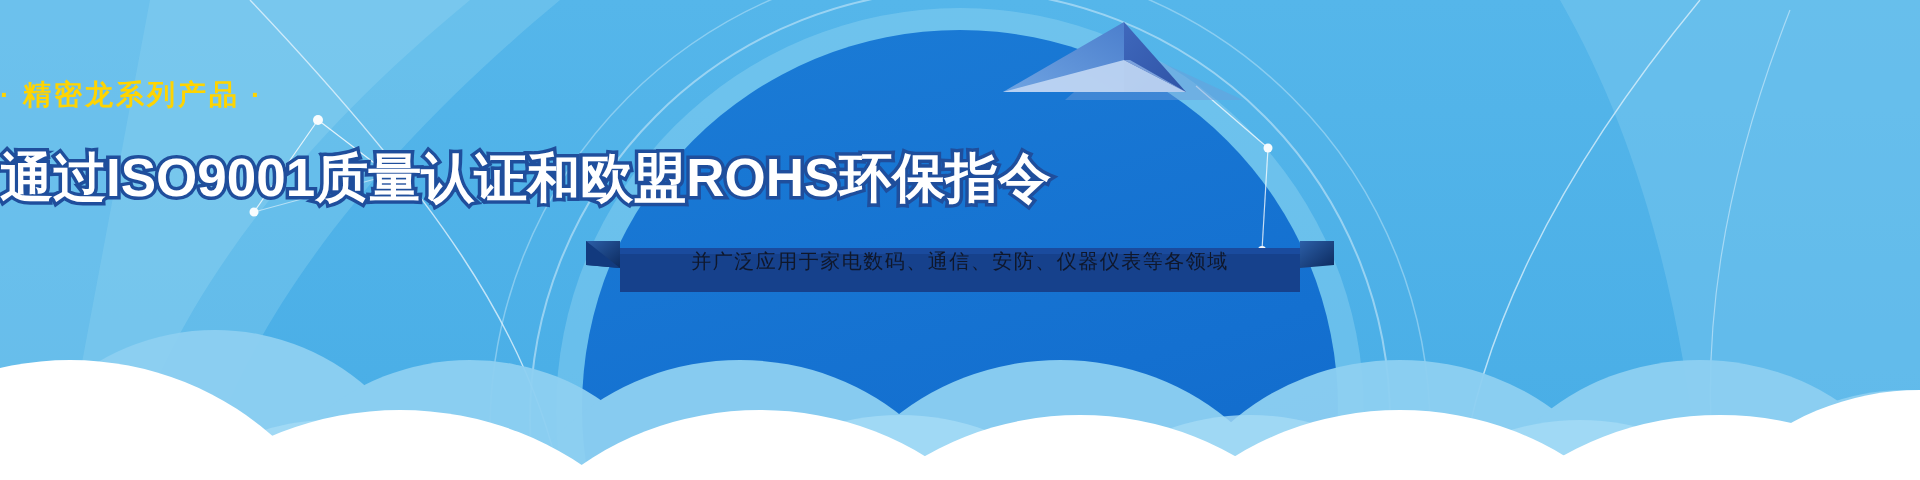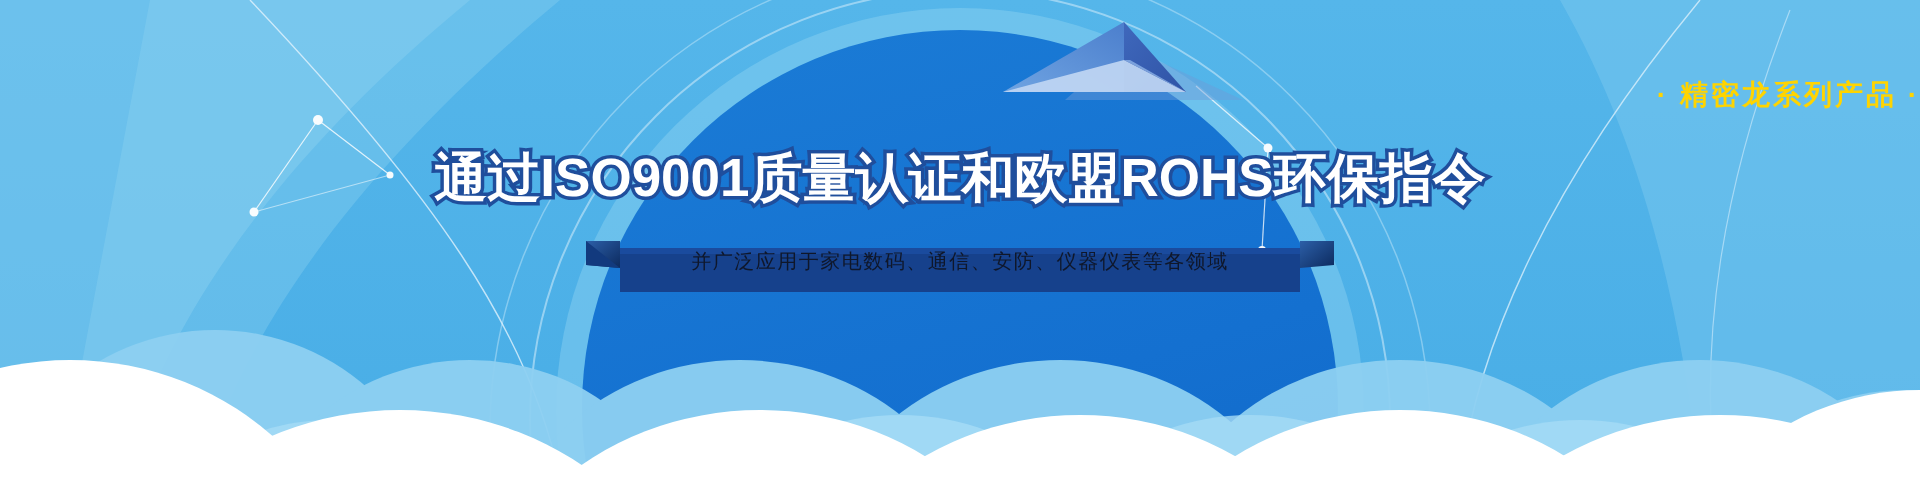--- a/index.html
+++ b/index.html
@@ -36,34 +36,33 @@
     height: 480px;
     z-index: 40;
     pointer-events: none;
   }
 
   .eyebrow {
     position: absolute;
     top: 76px;
     left: 0;
     width: 1920px;
-    text-align: right;
+    text-align: left;
     font-size: 28px;
     font-weight: bold;
     letter-spacing: 3px;
     color: #FFD400;
     white-space: nowrap;
   }
 
   .headline {
     position: absolute;
     top: 143px;
     left: 0;
     width: 1920px;
-    text-align: center;
     font-size: 53px;
     font-weight: bold;
     letter-spacing: 0px;
     color: #ffffff;
     white-space: nowrap;
     -webkit-text-stroke: 7px #1F4E9C;
     paint-order: stroke fill;
   }
 
   .sub-text {

